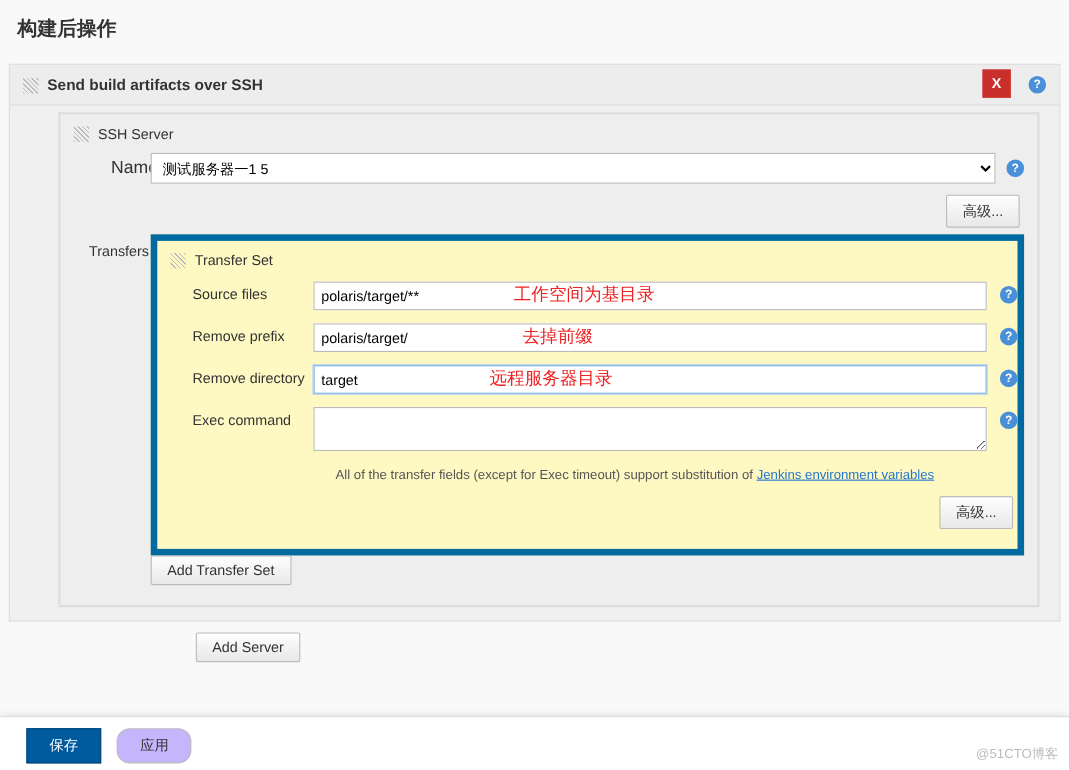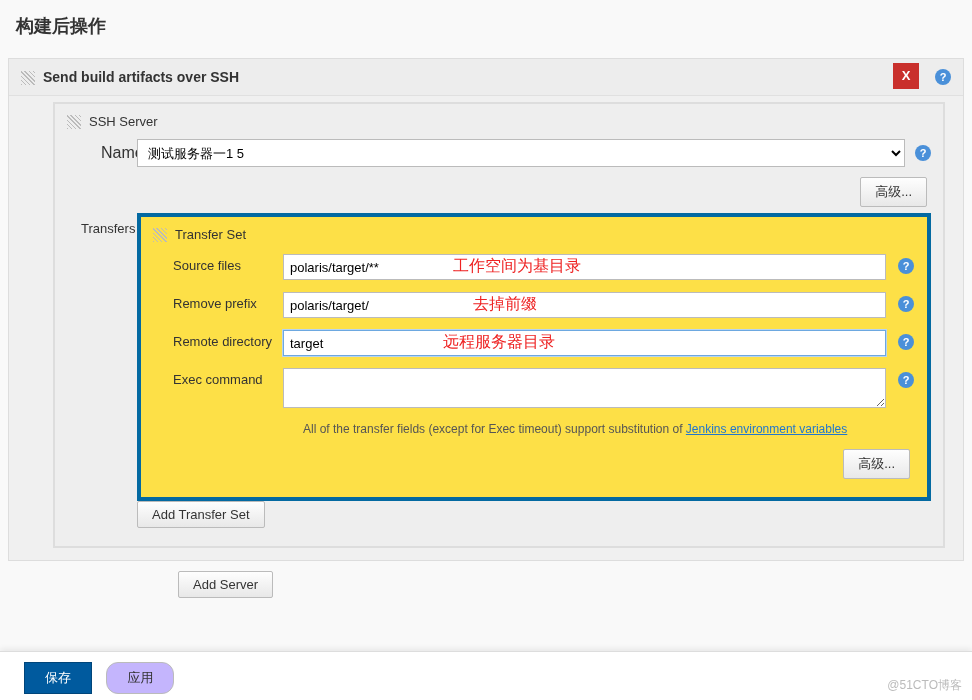--- a/index.html
+++ b/index.html
@@ -19,21 +19,21 @@
   .sub-title{font-size:13px;color:#333}
   .fld-row{display:flex;align-items:center;margin-bottom:8px}
   .fld-label{width:70px;font-size:16px;color:#333;text-align:center;padding-left:34px}
   .select-wrap{flex:1;position:relative}
   .select{width:100%;height:28px;border:1px solid #bbb;font-size:13px;padding:2px 6px;background:#fff;cursor:pointer}
   .help-inline{margin-left:10px}
   .adv-row{text-align:right;margin:10px 4px 4px 0}
   .btn{display:inline-block;background:linear-gradient(#fefefe,#e8e8e8);border:1px solid #bbb;padding:5px 14px;font-size:13px;color:#333;cursor:pointer;border-radius:2px}
   .transfers-label{width:70px;font-size:13px;color:#333;padding-top:8px;padding-left:14px}
   .transfer-wrap{flex:1}
-  .transfer-box{border:4px solid #0369a1;background:#fde047;padding:10px 13px 14px 12px}
+  .transfer-box{border:6px solid #0369a1;background:#fef9c3;padding:10px 0 14px 12px}
   .ts-header{display:flex;align-items:center;margin-bottom:12px}
   .tf-row{display:flex;align-items:flex-start;margin-bottom:12px;position:relative}
   .tf-label{width:130px;font-size:13px;color:#333;padding-top:4px;padding-left:20px}
   .tf-input{flex:1;height:26px;border:1px solid #bbb;font-size:13px;padding:2px 6px;background:#fff}
   .tf-input.active{border:1px solid #6da8e0;outline:1px solid #b8d4ef}
   .tf-area{flex:1;height:40px;border:1px solid #bbb;font-size:13px;padding:2px 6px;background:#fff;resize:both}
   .help-rt{margin-left:12px;margin-top:4px}
   .anno{position:absolute;color:#e22;font-size:16px;pointer-events:none;font-weight:500}
   .note{font-size:12px;color:#555;margin:6px 0 4px 150px;line-height:1.6}
   .note a{color:#2277cc;text-decoration:underline}
@@ -86,32 +86,32 @@
           <div class="transfer-box">
             <div class="ts-header">
               <span class="drag-handle"></span>
               <span class="sub-title">Transfer Set</span>
             </div>
 
             <div class="tf-row">
               <div class="tf-label">Source files</div>
               <input class="tf-input" value="polaris/target/**" style="">
               <span class="help-ico help-rt">?</span>
-              <span class="anno" style="left:300px;top:2px">工作空间为基目录</span>
+              <span class="anno" style="left:312px;top:2px">工作空间为基目录</span>
             </div>
 
             <div class="tf-row">
               <div class="tf-label">Remove prefix</div>
               <input class="tf-input" value="polaris/target/" style="">
               <span class="help-ico help-rt">?</span>
               <span class="anno" style="left:320px;top:2px">去掉前缀</span>
             </div>
 
             <div class="tf-row">
-              <div class="tf-label">Remote directory</div>
+              <div class="tf-label">Remove directory</div>
               <input class="tf-input active" value="target" style="">
               <span class="help-ico help-rt">?</span>
               <span class="anno" style="left:290px;top:2px">远程服务器目录</span>
             </div>
 
             <div class="tf-row">
               <div class="tf-label">Exec command</div>
               <textarea class="tf-area" style=""></textarea>
               <span class="help-ico help-rt">?</span>
             </div>

